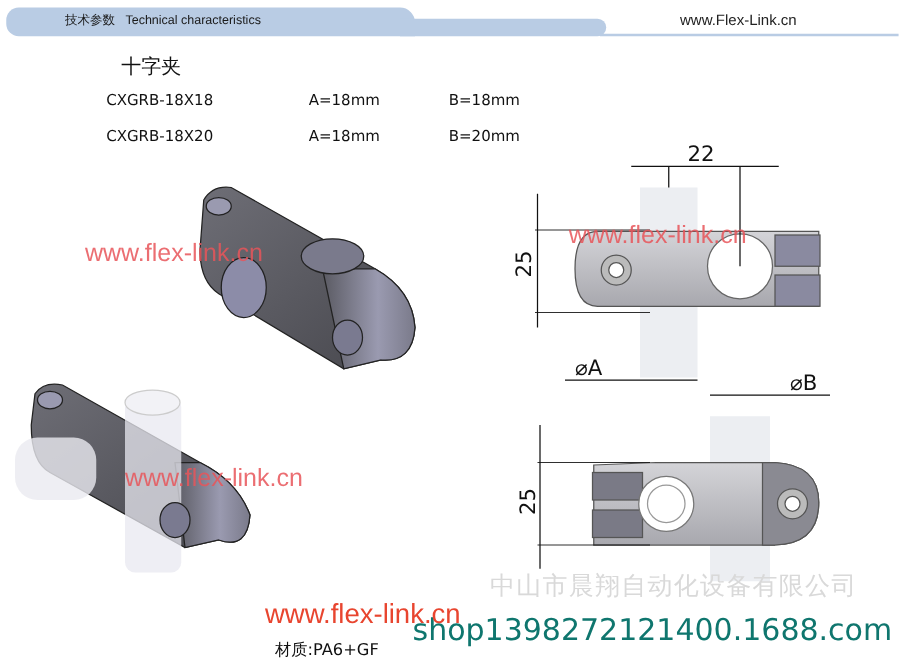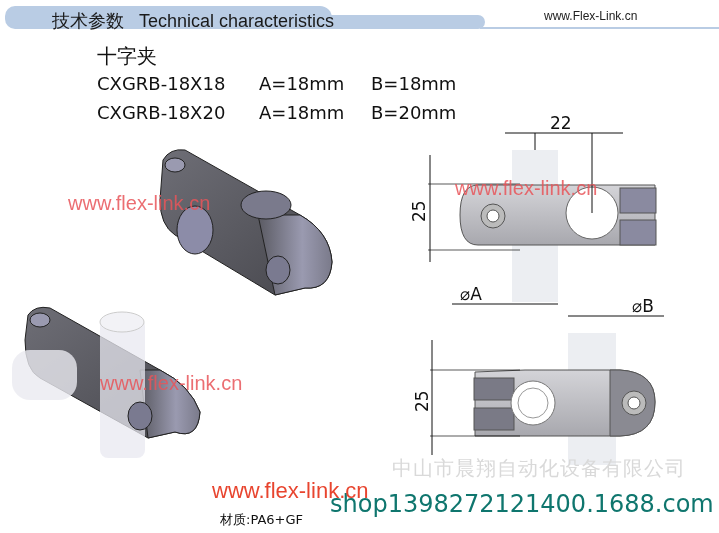--- a/index.html
+++ b/index.html
@@ -1,23 +1,23 @@
 <!DOCTYPE html>
 <html><head>
 <meta charset="utf-8">
 <style>
   html, body { margin:0; padding:0; }
   body { width:719px; height:533px; background:#ffffff; position:relative; overflow:hidden; font-family:"DejaVu Sans", sans-serif; }
   .hdr-bar1 { position:absolute; left:5px; top:6px; width:327px; height:23px; background:#b9cce4; border-radius:10px 12px 0 10px; }
   .hdr-bar2 { position:absolute; left:320px; top:15px; width:165px; height:14px; background:#b9cce4; border-radius:0 8px 8px 0; }
   .hdr-line { position:absolute; left:480px; top:27px; width:239px; height:2px; background:#b9cce4; }
-  .hdr-title { position:absolute; left:52px; top:9px; font-family:"Liberation Sans", sans-serif; font-size:18px; color:#1a1a1a; white-space:pre; }
+  .hdr-title { position:absolute; left:52px; top:9px; font-family:"Liberation Sans", sans-serif; font-size:10px; color:#1a1a1a; white-space:pre; }
   .hdr-url { position:absolute; left:544px; top:9px; font-family:"Liberation Sans", sans-serif; font-size:12px; color:#222; }
-  .prod-name { position:absolute; left:97px; top:43px; font-size:20px; color:#111; font-family:"DejaVu Sans", sans-serif; }
-  .spec-row { position:absolute; left:97px; font-family:"DejaVu Sans", sans-serif; font-size:18px; color:#111; white-space:nowrap; }
+  .prod-name { position:absolute; left:97px; top:43px; font-size:16px; color:#111; font-family:"DejaVu Sans", sans-serif; }
+  .spec-row { position:absolute; left:85px; font-family:"DejaVu Sans", sans-serif; font-size:12px; color:#111; white-space:nowrap; }
   .spec-row span { display:inline-block; }
   .spec-model { width:162px; }
   .spec-a { width:112px; }
   .wm { position:absolute; font-family:"Liberation Sans", sans-serif; color:#e8555a; font-size:20px; opacity:0.85; white-space:nowrap; }
   .wm-main { position:absolute; left:212px; top:478px; font-family:"Liberation Sans", sans-serif; color:#e8452f; font-size:22px; }
   .material { position:absolute; left:220px; top:511px; font-size:13px; color:#111; font-family:"DejaVu Sans", sans-serif; }
   .cmp-name { position:absolute; left:392px; top:455px; font-size:20px; color:#d9d9d9; letter-spacing:1px; white-space:nowrap;font-family:Liberation Serif, serif; }
   .shop-url { position:absolute; left:330px; top:490px; font-size:24px; color:#0f766e; white-space:nowrap; }
   svg { position:absolute; left:0; top:0; }
   .dim-text { font-family:"DejaVu Sans", sans-serif; font-size:17px; fill:#111; }

